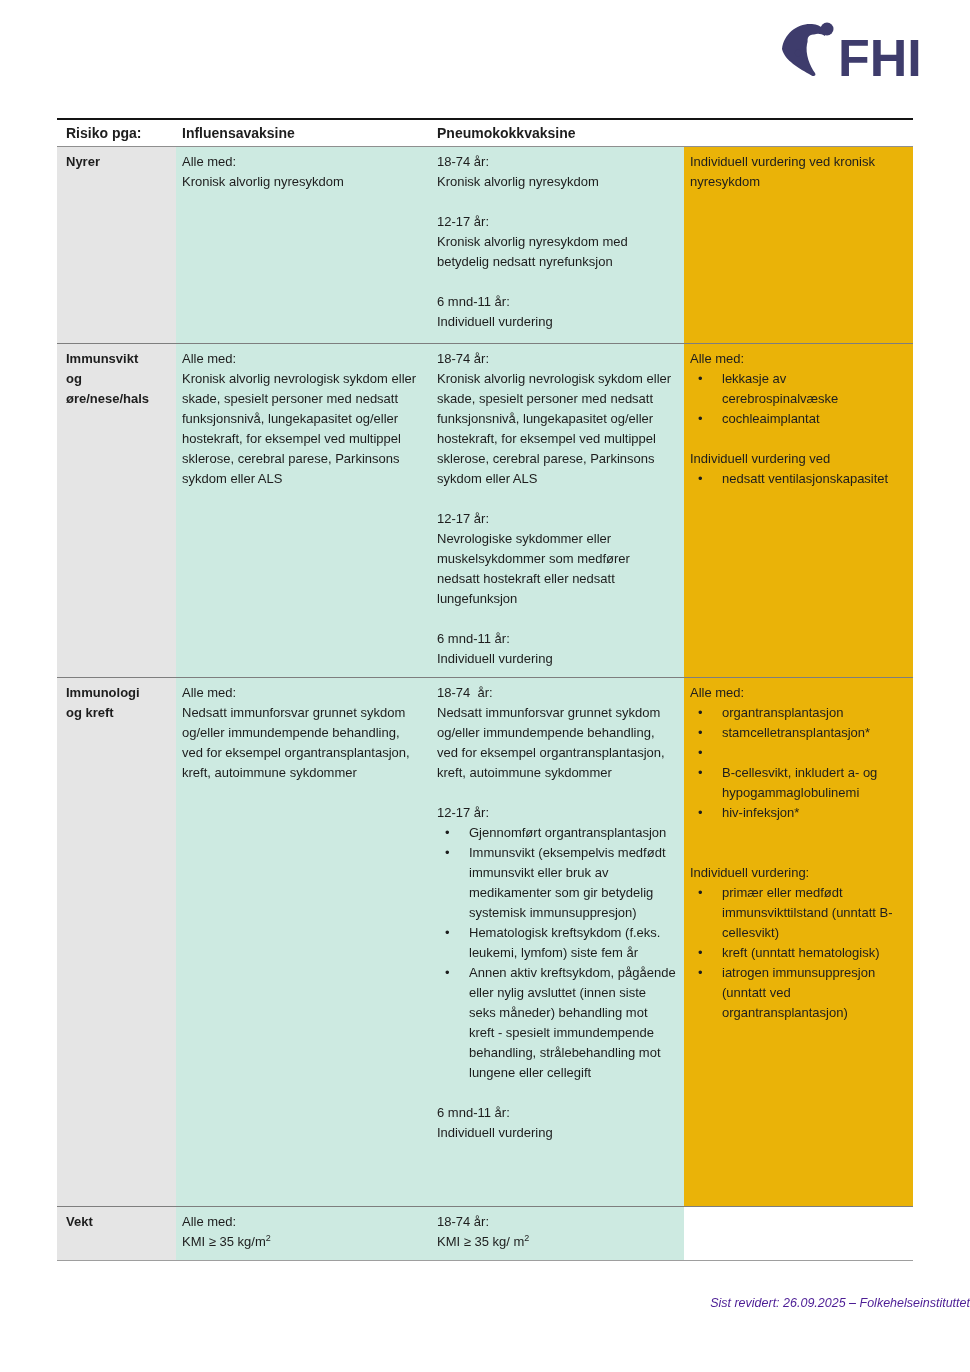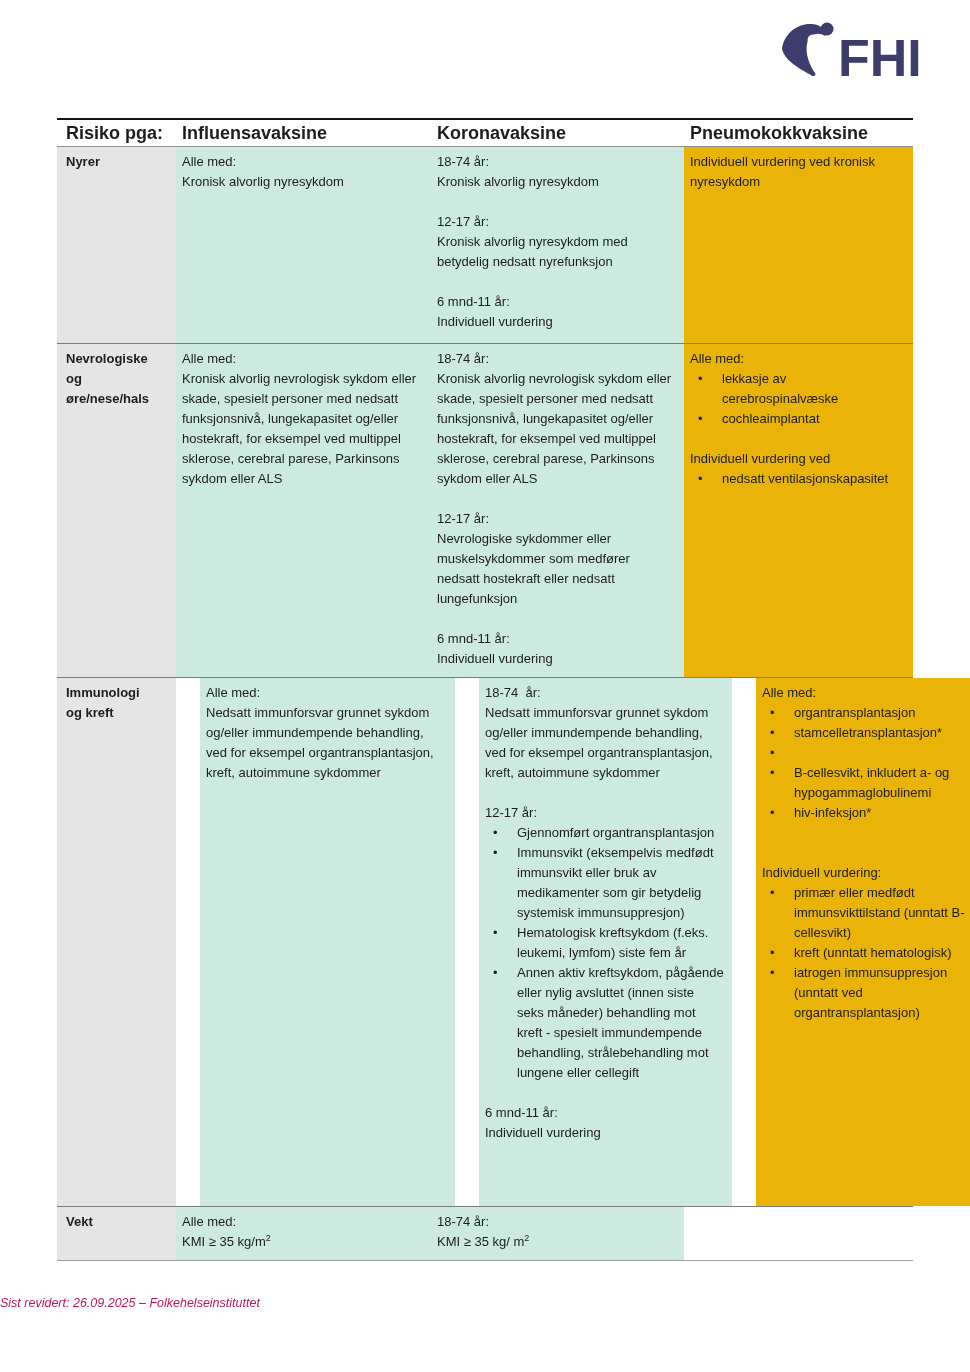--- a/index.html
+++ b/index.html
@@ -5,40 +5,40 @@
   * { margin:0; padding:0; box-sizing:border-box; }
   body { background:#ffffff; font-family:"Liberation Sans", sans-serif; }
   .page { position:relative; width:970px; height:1372px; background:#ffffff; margin:0 auto; overflow:hidden; }
 
   
   .logo { position:absolute; top:16px; left:772px; width:150px; height:70px;text-decoration:underline; }
 
   
   .riskTable { position:absolute; left:57px; top:118px; width:856px; font-size:13px; line-height:20px; color:#1d1d1d; }
   .grid-row { display:grid; grid-template-columns:119px 255px 253px 229px; }
-  .thead { border-top:2.5px solid #141414; border-bottom:1.5px solid #8f8f8f; font-weight:bold; font-size:18px; }
+  .thead { border-top:2.5px solid #141414; border-bottom:1.5px solid #8f8f8f; font-weight:bold; font-size:14px; }
   .thead .hcell { padding:3px 4px 3px 6px; background:#ffffff; }
   .thead .hcell.first { padding-left:9px; }
   .trow { border-bottom:1.5px solid #7e7e7e; }
   .trow:last-child { border-bottom:1.5px solid #9e9e9e; }
   .cell { padding:5px 8px 8px 6px; }
   .label-cell { background:#e5e5e5; font-weight:bold; padding-left:9px; }
   .bg-green { background:#cdeae1; }
   .bg-gray { background:#eab308; }
   .bg-white { background:#ffffff; }
   .block { margin-top:0; }
   .block.gap1 { margin-top:20px; }
   .block.gap2 { margin-top:40px; }
   .li { display:flex; }
   .li .dot { flex:0 0 32px; padding-left:8px; }
   .li .litext { flex:1; }
   sup { font-size:9px; line-height:0; vertical-align:super; }
 
   
-  .footer { position:absolute; top:1296px; left:0; width:100%; text-align:left; font-size:12.5px; font-style:italic; color:#be185d; }
+  .footer { position:absolute; top:1296px; left:0; width:100%; text-align:right; font-size:12.5px; font-style:italic; color:#4c1d95; }
 </style>
 </head>
 <body>
 
 <div class="page">
 
   <div class="logo">
     <svg width="150" height="70" viewBox="0 0 150 70">
       <g fill="#3e3c6c">
         <path d="M10 33 C 12 17, 26 7, 40 8 C 50 9, 55 15, 53 20 C 45 15, 37 19, 35 28 C 33 38, 38 50, 43 57 C 44.5 59.5, 42 61, 39.5 59.5 C 27 52, 13 45, 10 33 Z"></path>
@@ -48,21 +48,20 @@
       </g>
       <circle cx="41" cy="24" r="5.5" fill="#ffffff"></circle>
       <text x="66" y="60" font-family="Liberation Sans, sans-serif" font-weight="bold" font-size="52" fill="#3e3c6c">FHI</text>
     </svg>
   </div>
 
   <div class="riskTable">
     <div class="grid-row thead">
       <div class="hcell first">Risiko pga:</div>
       <div class="hcell">Influensavaksine</div>
-      <div class="hcell">Koronavaksine</div>
       <div class="hcell">Pneumokokkvaksine</div>
     </div>
     <div>
         <div class="grid-row trow" style="min-height: 197px;">
           <div class="cell label-cell">
             <div>Nyrer</div>
           </div>
           <div class="cell bg-green">
             <div class="block">
               <div class="pline">Alle med:</div>
@@ -84,21 +83,21 @@
             </div>
           </div>
           <div class="cell bg-gray">
             <div class="block">
               <div class="pline">Individuell vurdering ved kronisk nyresykdom</div>
             </div>
           </div>
         </div>
         <div class="grid-row trow" style="min-height: 330px;">
           <div class="cell label-cell">
-            <div>Nevrologiske</div>
+            <div>Immunsvikt</div>
             <div>og</div>
             <div>øre/nese/hals</div>
           </div>
           <div class="cell bg-green">
             <div class="block">
               <div class="pline">Alle med:</div>
               <div class="pline">Kronisk alvorlig nevrologisk sykdom eller skade, spesielt personer med nedsatt funksjonsnivå, lungekapasitet og/eller hostekraft, for eksempel ved multippel sklerose, cerebral parese, Parkinsons sykdom eller ALS</div>
             </div>
           </div>
           <div class="cell bg-green">
@@ -133,21 +132,21 @@
               <div class="pline">Individuell vurdering ved</div>
             </div>
             <div class="block">
               <div class="li">
                 <span class="dot">•</span>
                 <span class="litext">nedsatt ventilasjonskapasitet</span>
               </div>
             </div>
           </div>
         </div>
-        <div class="grid-row trow" style="min-height: 529px; gap: 24px;">
+        <div class="grid-row trow" style="min-height: 529px;">
           <div class="cell label-cell">
             <div>Immunologi</div>
             <div>og kreft</div>
           </div>
           <div class="cell bg-green">
             <div class="block">
               <div class="pline">Alle med:</div>
               <div class="pline">Nedsatt immunforsvar grunnet sykdom og/eller immundempende behandling, ved for eksempel organtransplantasjon, kreft, autoimmune sykdommer</div>
             </div>
           </div>

